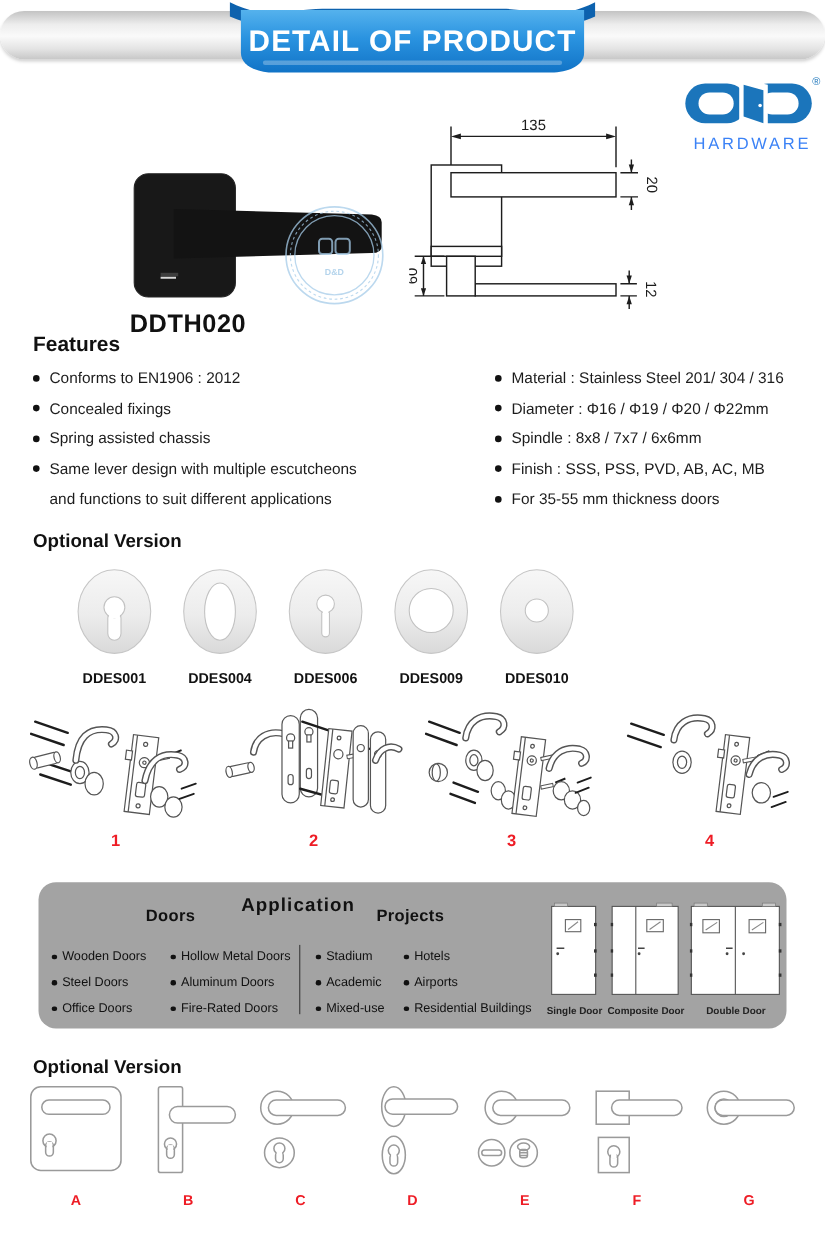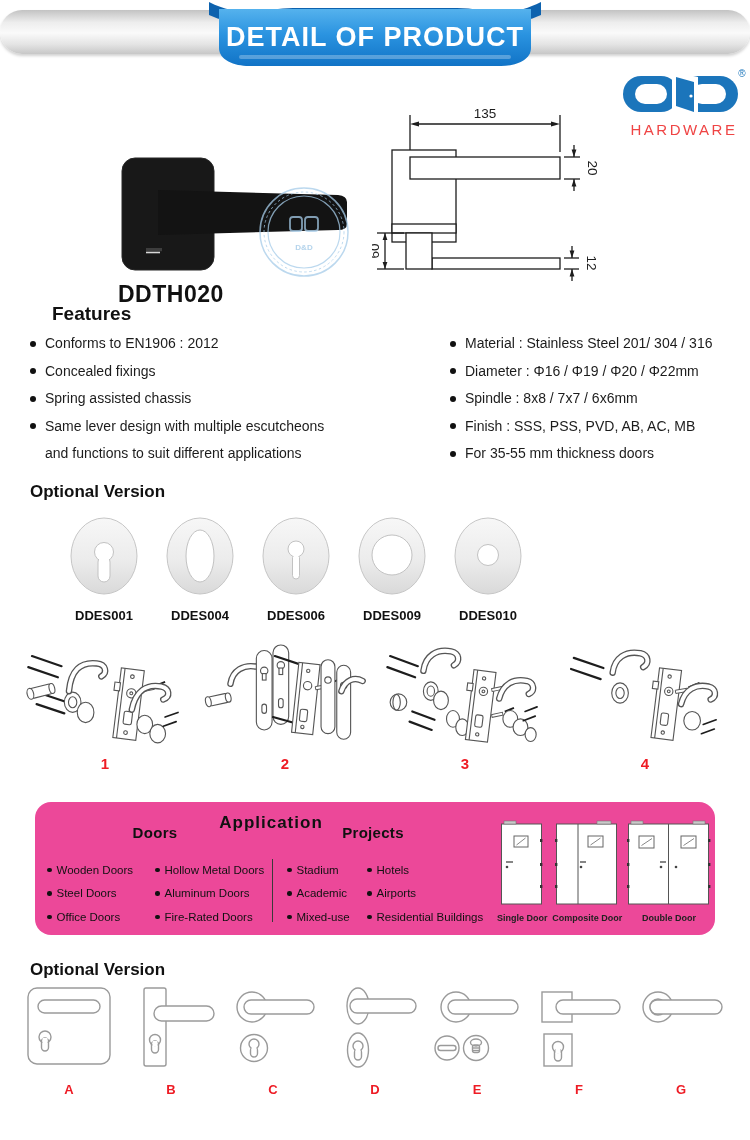--- a/index.html
+++ b/index.html
@@ -7,49 +7,49 @@
   .page{position:relative;width:750px;height:1112px;background:#fff;overflow:hidden;}
   svg text{font-family:"Liberation Sans",sans-serif;}
 
   
   .silver-bar{position:absolute;left:0;top:10px;width:750px;height:44px;border-radius:22px;
     background:linear-gradient(180deg,#c3c3c3 0%,#ededed 28%,#fafafa 52%,#e4e4e4 78%,#c7c7c7 100%);
     box-shadow:0 2px 3px rgba(0,0,0,.18);}
   .ribbon{position:absolute;left:205px;top:0;width:340px;height:76px;}
 
   .logo{position:absolute;left:620px;top:68px;width:128px;text-align:center;}
-  .brand-name{color:#ef4444;font-size:15px;letter-spacing:2.5px;font-weight:500;margin-top:1px;}
+  .brand-name{color:#3b82f6;font-size:15px;letter-spacing:2.5px;font-weight:500;margin-top:1px;}
 
   
   .product-photo{position:absolute;left:92px;top:132px;width:272px;height:158px;}
   .model{position:absolute;left:118px;top:281px;width:150px;text-align:left;font-size:23px;font-weight:bold;letter-spacing:.5px;}
   .tech{position:absolute;left:372px;top:100px;width:230px;height:200px;}
 
   
-  .features-h{position:absolute;left:30px;top:303px;font-size:19px;font-weight:bold;margin-left:22px;}
+  .features-h{position:absolute;left:30px;top:303px;font-size:19px;font-weight:bold;}
   .feat-list{position:absolute;top:336px;font-size:14px;color:#1c1c1c;}
   .feat-left{left:30px;width:400px;}
   .feat-right{left:450px;width:300px;}
   .feat-row{display:flex;align-items:flex-start;margin-bottom:12.5px;line-height:15px;}
   .bullet{width:6px;height:6px;border-radius:50%;background:#111;margin:4.5px 9px 0 0;flex:none;}
   .cont{margin-left:15px;}
 
   
   .ov-h1{position:absolute;left:30px;top:482px;font-size:17px;font-weight:bold;}
   .esc-row{position:absolute;left:56px;top:512px;width:622px;display:flex;}
   .esc{width:96px;text-align:center;}
   .esc-label{font-size:13px;font-weight:bold;margin-top:2px;}
 
   
   .diagram-row{position:absolute;left:18px;top:632px;width:714px;display:flex;justify-content:space-between;}
   .diagram{width:174px;text-align:center;}
   .diagram-num{color:#ee1c25;font-weight:bold;font-size:15px;margin-top:-3px;}
 
   
-  .app-box{position:absolute;left:35px;top:802px;width:680px;height:133px;background:#ec4899;border-radius:16px;}
+  .app-box{position:absolute;left:35px;top:802px;width:680px;height:133px;background:#a3a3a3;border-radius:16px;}
   .app-title{position:absolute;left:0;top:11px;width:472px;text-align:center;font-size:17px;font-weight:bold;letter-spacing:1px;}
   .app-sub{position:absolute;top:22px;font-size:15px;font-weight:bold;letter-spacing:.3px;}
   .sub-doors{left:40px;width:160px;text-align:center;}
   .sub-projects{left:258px;width:160px;text-align:center;}
   .app-divider{position:absolute;left:237px;top:57px;width:1px;height:63px;background:#3a3a3a;}
   .app-col{position:absolute;top:56px;font-size:11.5px;color:#111;}
   .col-d1{left:12px;width:104px;text-align:right;}
   .col-d2{left:120px;width:116px;}
   .col-p1{left:252px;width:78px;}
   .col-p2{left:332px;width:130px;}

